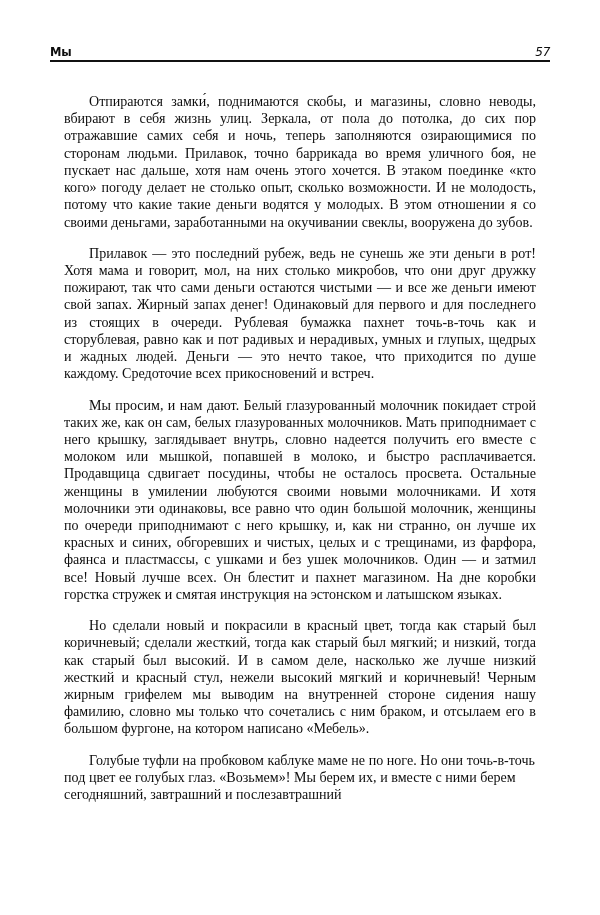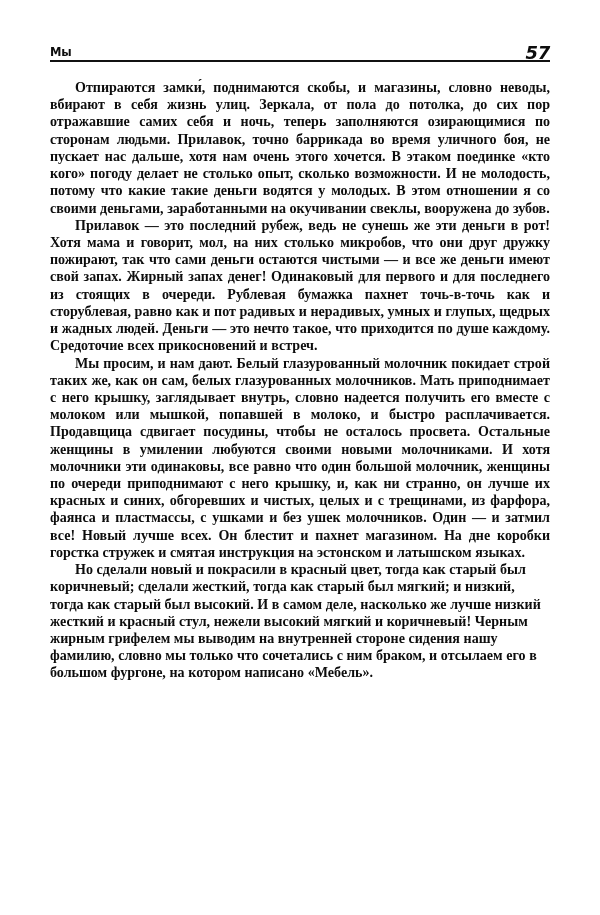--- a/index.html
+++ b/index.html
@@ -36,43 +36,42 @@
   }
   .running-head-title {
     font-family: "DejaVu Sans", sans-serif;
     font-weight: bold;
     font-size: 11.5px;
     letter-spacing: -0.2px;
     line-height: 13px;
   }
   .running-head-folio {
     font-family: "DejaVu Sans", sans-serif;
-    font-weight: bold;
+    font-weight: normal;
     font-style: italic;
-    font-size: 18px;
+    font-size: 12px;
     line-height: 13px;
     letter-spacing: -0.3px;
     margin-left: 46px;
   }
   .body-text {
     position: absolute;
     left: 50px;
     top: 79px;
     width: 500px;
     font-size: 14.05px;
     line-height: 17.22px;
     text-align: justify;
     text-justify: inter-word;
     word-spacing: 0.1px;
   }
   .body-text p {
-    margin: 0;
+    margin: 14px;
     text-indent: 25px;
     text-align: justify;
-    font-weight: bold;
   }
   .body-text p:last-child {
     text-align: left;
   }
   
   .clip-guard {
     position: absolute;
     left: 0;
     top: 896px;
     width: 600px;
@@ -88,17 +87,18 @@
   <div class="running-head">
     <span class="running-head-title">Мы</span>
     <span class="running-head-folio">57</span>
   </div>
 
   <div class="body-text">
     <p>Отпираются замки́, поднимаются скобы, и магазины, словно неводы, вбирают в себя жизнь улиц. Зеркала, от пола до потолка, до сих пор отражавшие самих себя и ночь, теперь заполняются озирающимися по сторонам людьми. Прилавок, точно баррикада во время уличного боя, не пускает нас дальше, хотя нам очень этого хочется. В этаком поединке «кто кого» погоду делает не столько опыт, сколько возможности. И не молодость, потому что какие такие деньги водятся у молодых. В этом отношении я со своими деньгами, заработанными на окучивании свеклы, вооружена до зубов.</p>
     <p>Прилавок — это последний рубеж, ведь не сунешь же эти деньги в рот! Хотя мама и говорит, мол, на них столько микробов, что они друг дружку пожирают, так что сами деньги остаются чистыми — и все же деньги имеют свой запах. Жирный запах денег! Одинаковый для первого и для последнего из стоящих в очереди. Рублевая бумажка пахнет точь-в-точь как и сторублевая, равно как и пот радивых и нерадивых, умных и глупых, щедрых и жадных людей. Деньги — это нечто такое, что приходится по душе каждому. Средоточие всех прикосновений и встреч.</p>
     <p>Мы просим, и нам дают. Белый глазурованный молочник покидает строй таких же, как он сам, белых глазурованных молочников. Мать приподнимает с него крышку, заглядывает внутрь, словно надеется получить его вместе с молоком или мышкой, попавшей в молоко, и быстро расплачивается. Продавщица сдвигает посудины, чтобы не осталось просвета. Остальные женщины в умилении любуются своими новыми молочниками. И хотя молочники эти одинаковы, все равно что один большой молочник, женщины по очереди приподнимают с него крышку, и, как ни странно, он лучше их красных и синих, обгоревших и чистых, целых и с трещинами, из фарфора, фаянса и пластмассы, с ушками и без ушек молочников. Один — и затмил все! Новый лучше всех. Он блестит и пахнет магазином. На дне коробки горстка стружек и смятая инструкция на эстонском и латышском языках.</p>
     <p>Но сделали новый и покрасили в красный цвет, тогда как старый был коричневый; сделали жесткий, тогда как старый был мягкий; и низкий, тогда как старый был высокий. И в самом деле, насколько же лучше низкий жесткий и красный стул, нежели высокий мягкий и коричневый! Черным жирным грифелем мы выводим на внутренней стороне сидения нашу фамилию, словно мы только что сочетались с ним браком, и отсылаем его в большом фургоне, на котором написано «Мебель».</p>
+    <p>Голубые туфли на пробковом каблуке маме не по ноге. Но они точь-в-точь под цвет ее голубых глаз. «Возьмем»! Мы берем их, и вместе с ними берем сегодняшний, завтрашний и послезавтрашний</p>
   </div>
 
   <div class="clip-guard"></div>
 
 </div>
 
 </body></html>

